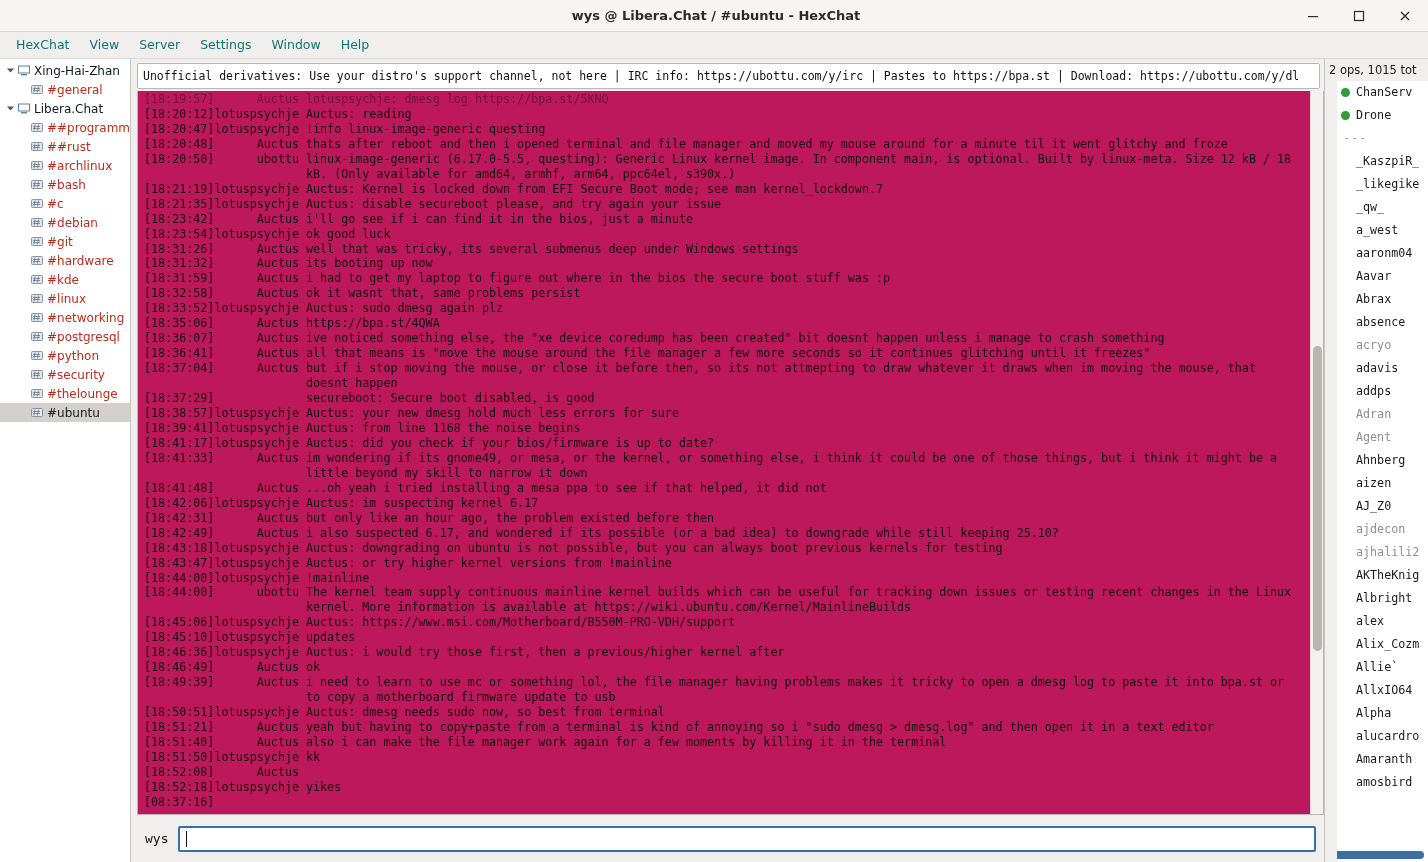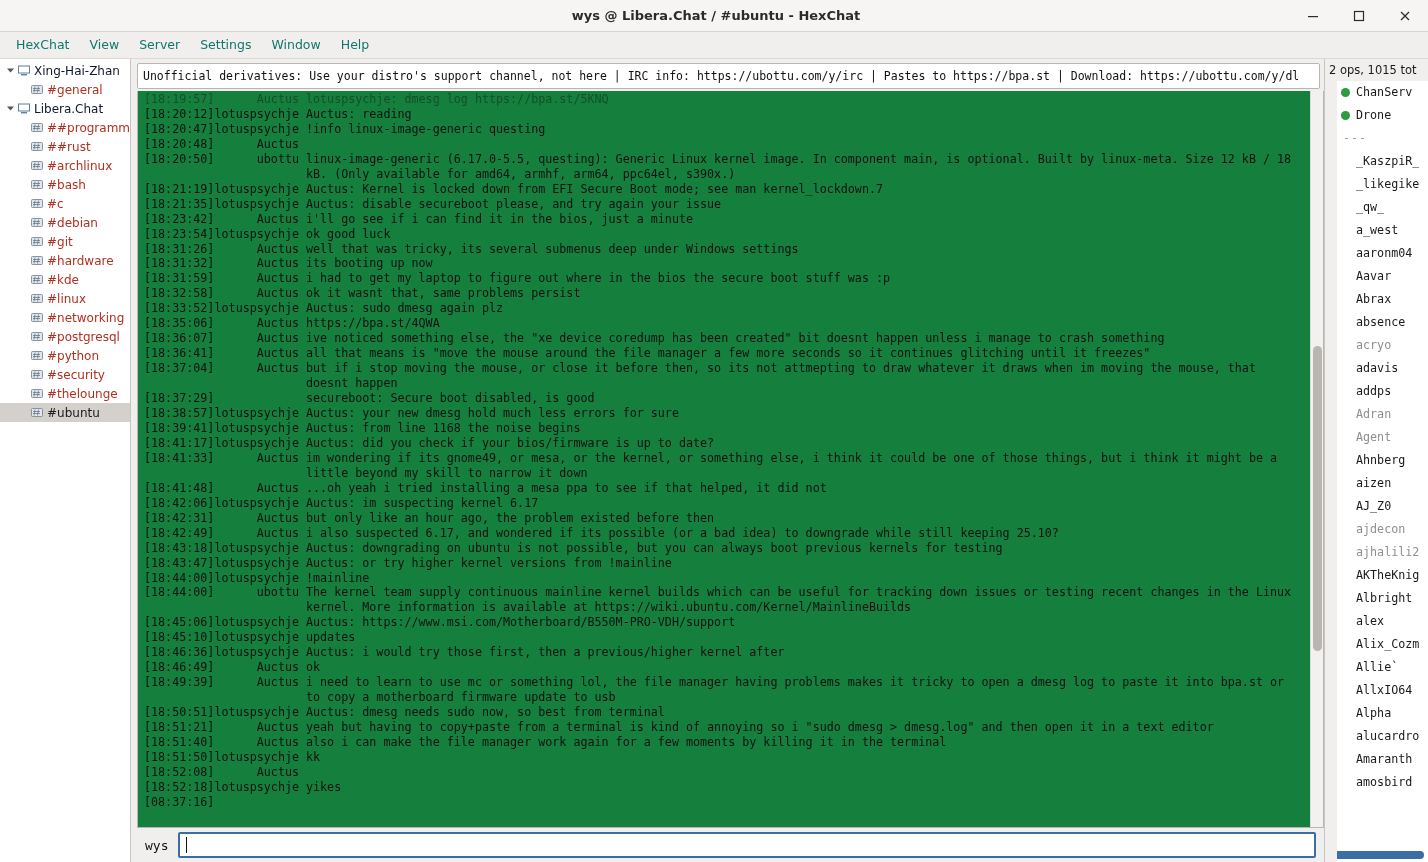--- a/index.html
+++ b/index.html
@@ -119,21 +119,21 @@
     font-size: 11.5px;
     white-space: nowrap;
     overflow: hidden;
     color: #111;
   }
   .chatwrap {
     flex: 1 1 auto;
     display: flex;
     min-height: 0;
     margin: 0 0 0 6px;
-    background: #15803d;
+    background: #be185d;
     border: 1px solid #b9b5b1;
     border-top: none;
   }
   .chatlog {
     flex: 1 1 auto;
     min-width: 0;
     overflow: hidden;
     font-family: "DejaVu Sans Mono", monospace;
     font-size: 11.7px;
     line-height: 14.95px;
@@ -197,21 +197,21 @@
   }
   .userrow { display: flex; align-items: center; height: 23px; white-space: nowrap; }
   .dot { width: 9px; height: 9px; border-radius: 50%; margin-right: 6px; flex: 0 0 auto; }
   .dot.hidden { visibility: hidden; }
   .uname { overflow: hidden; }
   .uname.dim { color: #8e8e8e; }
   .sep-dashes { color: #999; letter-spacing: 1px; padding-left: 2px; }
 
   
   .inputbar {
-    height: 34px; min-height: 34px;
+    height: 47px; min-height: 34px;
     display: flex; align-items: center;
     padding: 0 8px 0 6px;
     background: #f0efee;
   }
   .nicklabel {
     font-family: "DejaVu Sans Mono", monospace;
     font-size: 13px;
     padding: 0 10px 0 8px;
     color: #111;
   }
@@ -544,21 +544,21 @@
         </div>
       </div>
 
     <div class="center">
       <div class="topicbar">Unofficial derivatives: Use your distro's support channel, not here | IRC info: https://ubottu.com/y/irc | Pastes to https://bpa.st | Download: https://ubottu.com/y/dl</div>
       <div class="chatwrap">
         <div class="chatlog" id="chatlog">
             <div class="line faded"><span class="ts">[18:19:57]</span><span class="nick">Auctus</span><span class="msg">lotuspsychje: dmesg log https://bpa.st/5KNQ</span></div>
             <div class="line"><span class="ts">[18:20:12]</span><span class="nick">lotuspsychje</span><span class="msg">Auctus: reading</span></div>
             <div class="line"><span class="ts">[18:20:47]</span><span class="nick">lotuspsychje</span><span class="msg">!info linux-image-generic questing</span></div>
-            <div class="line"><span class="ts">[18:20:48]</span><span class="nick">Auctus</span></div>
+            <div class="line"><span class="ts">[18:20:48]</span><span class="nick">Auctus</span><span class="msg">thats after reboot and then i opened terminal and file manager and moved my mouse around for a minute til it went glitchy and froze</span></div>
             <div class="line"><span class="ts">[18:20:50]</span><span class="nick">ubottu</span><span class="msg">linux-image-generic (6.17.0-5.5, questing): Generic Linux kernel image. In component main, is optional. Built by linux-meta. Size 12 kB / 18 kB. (Only available for amd64, armhf, arm64, ppc64el, s390x.)</span></div>
             <div class="line"><span class="ts">[18:21:19]</span><span class="nick">lotuspsychje</span><span class="msg">Auctus: Kernel is locked down from EFI Secure Boot mode; see man kernel_lockdown.7</span></div>
             <div class="line"><span class="ts">[18:21:35]</span><span class="nick">lotuspsychje</span><span class="msg">Auctus: disable secureboot please, and try again your issue</span></div>
             <div class="line"><span class="ts">[18:23:42]</span><span class="nick">Auctus</span><span class="msg">i'll go see if i can find it in the bios, just a minute</span></div>
             <div class="line"><span class="ts">[18:23:54]</span><span class="nick">lotuspsychje</span><span class="msg">ok good luck</span></div>
             <div class="line"><span class="ts">[18:31:26]</span><span class="nick">Auctus</span><span class="msg">well that was tricky, its several submenus deep under Windows settings</span></div>
             <div class="line"><span class="ts">[18:31:32]</span><span class="nick">Auctus</span><span class="msg">its booting up now</span></div>
             <div class="line"><span class="ts">[18:31:59]</span><span class="nick">Auctus</span><span class="msg">i had to get my laptop to figure out where in the bios the secure boot stuff was :p</span></div>
             <div class="line"><span class="ts">[18:32:58]</span><span class="nick">Auctus</span><span class="msg">ok it wasnt that, same problems persist</span></div>
             <div class="line"><span class="ts">[18:33:52]</span><span class="nick">lotuspsychje</span><span class="msg">Auctus: sudo dmesg again plz</span></div>

